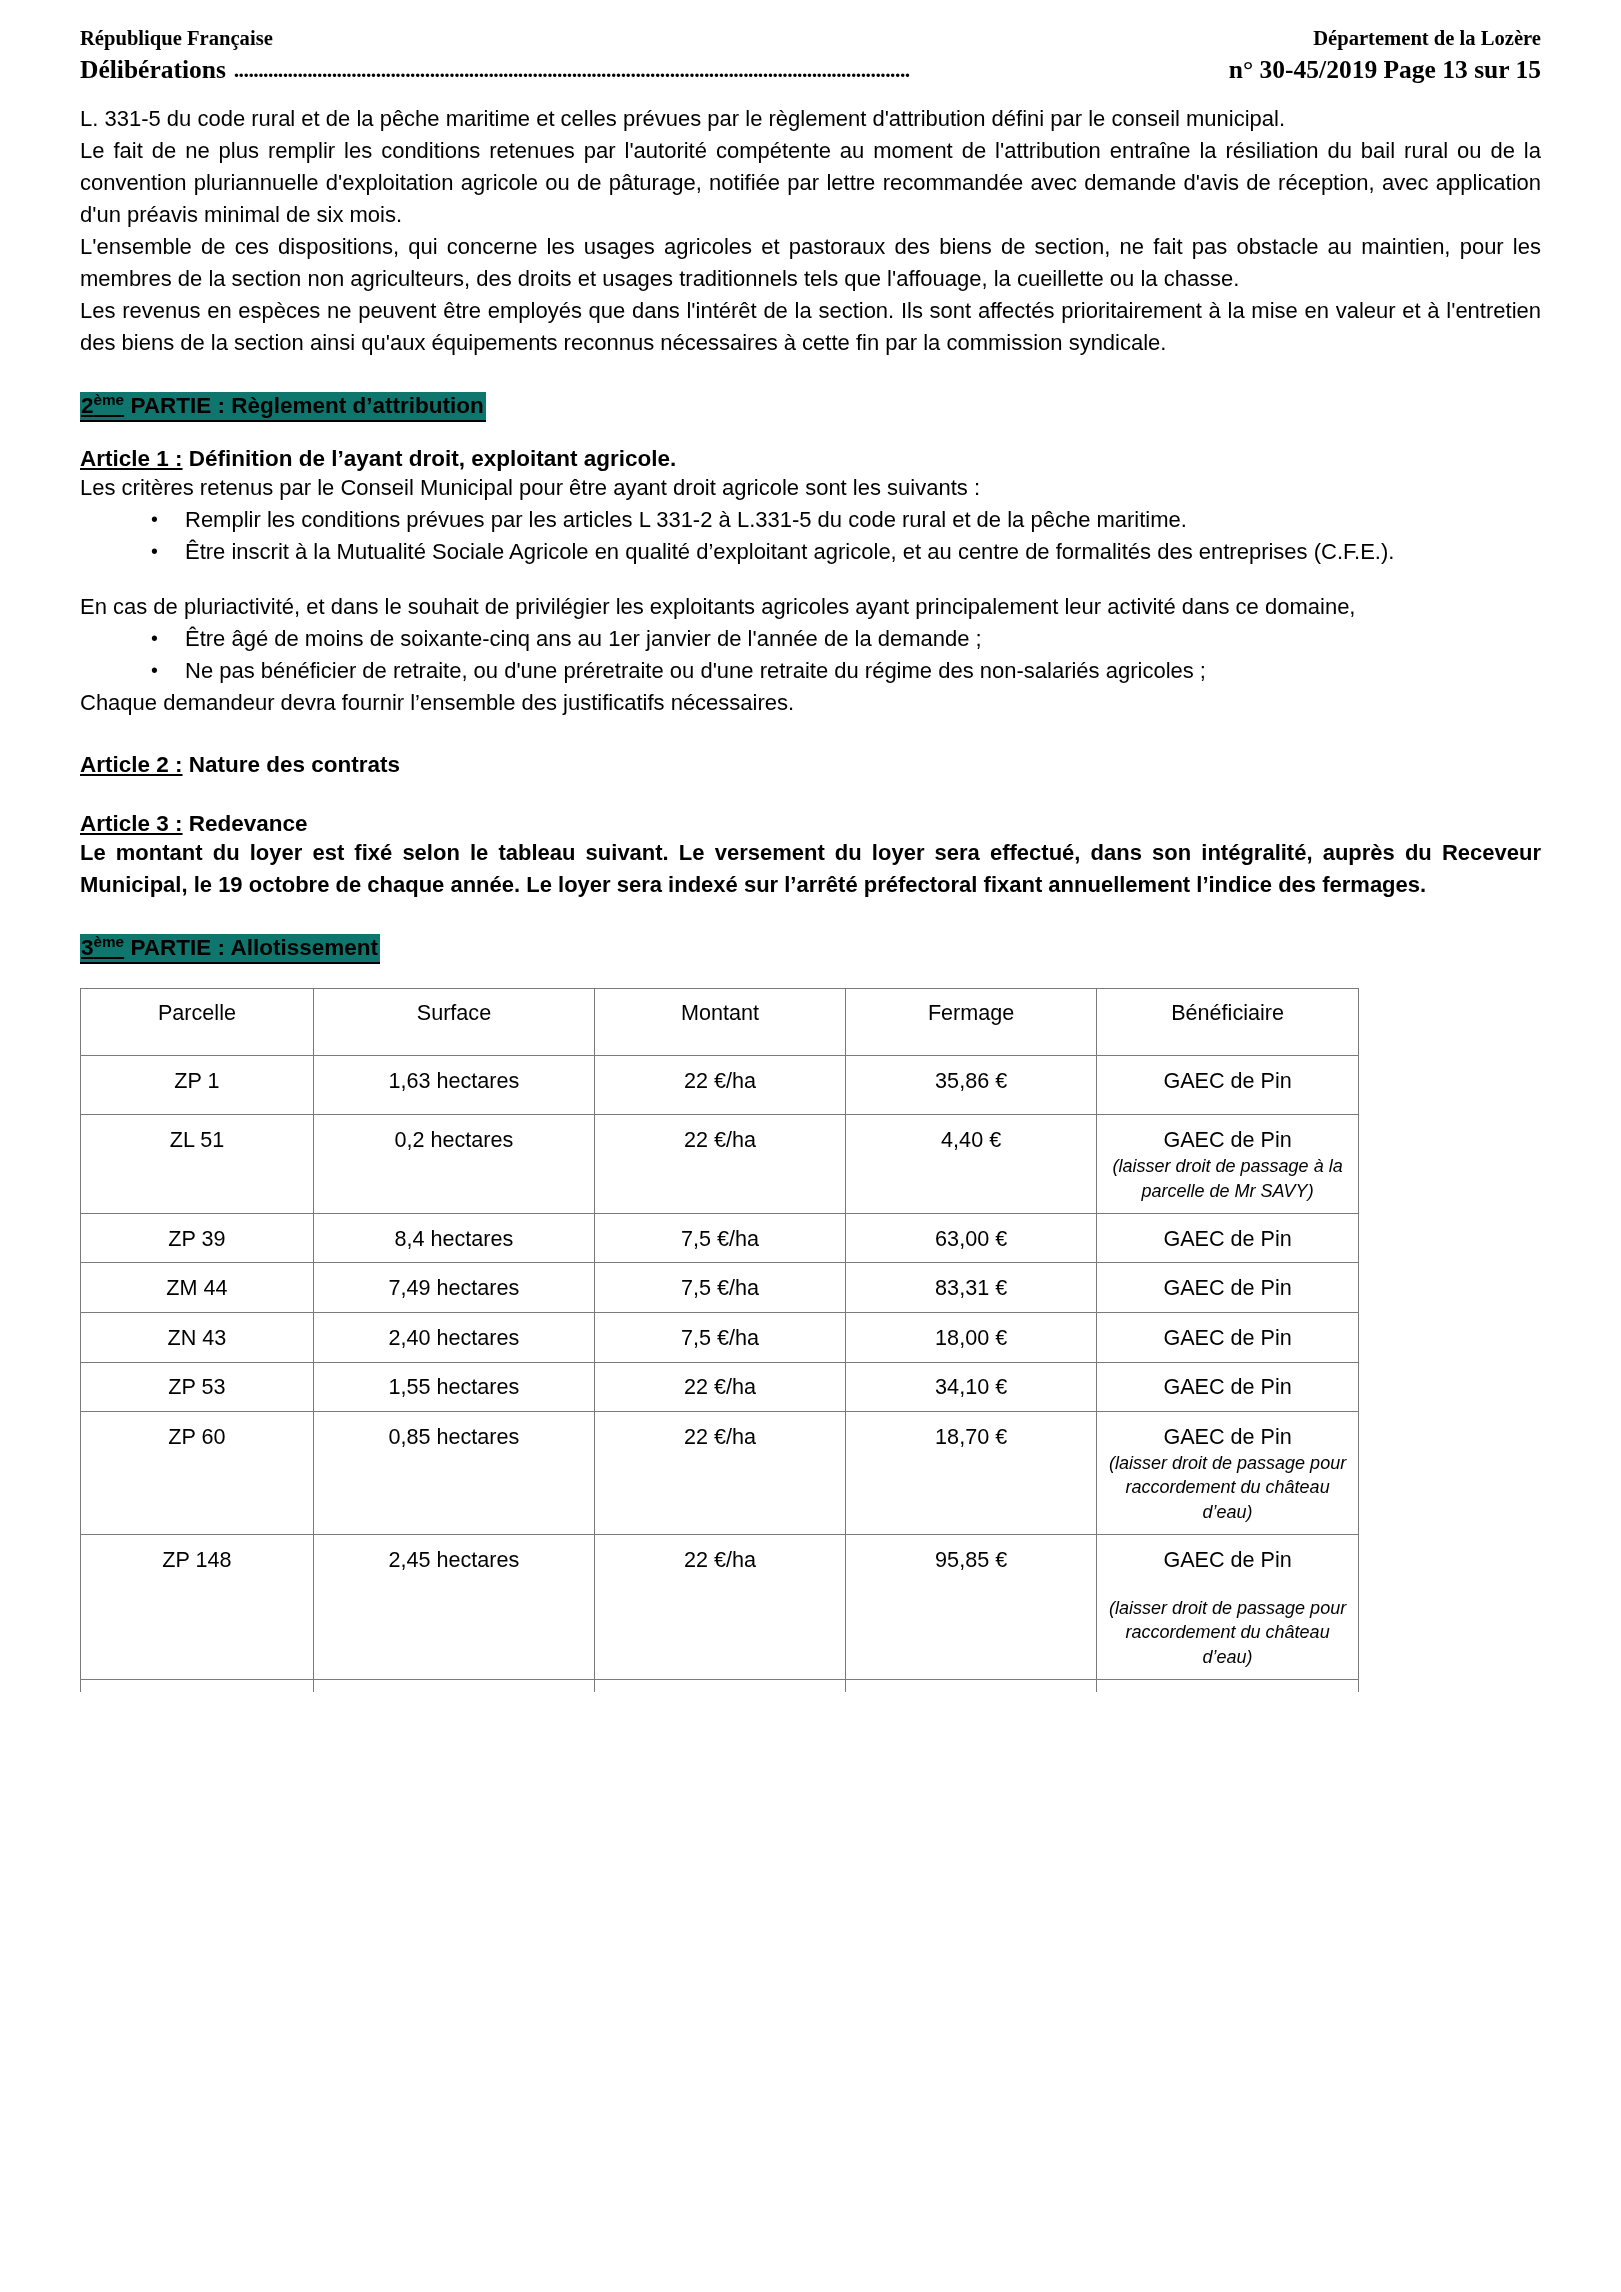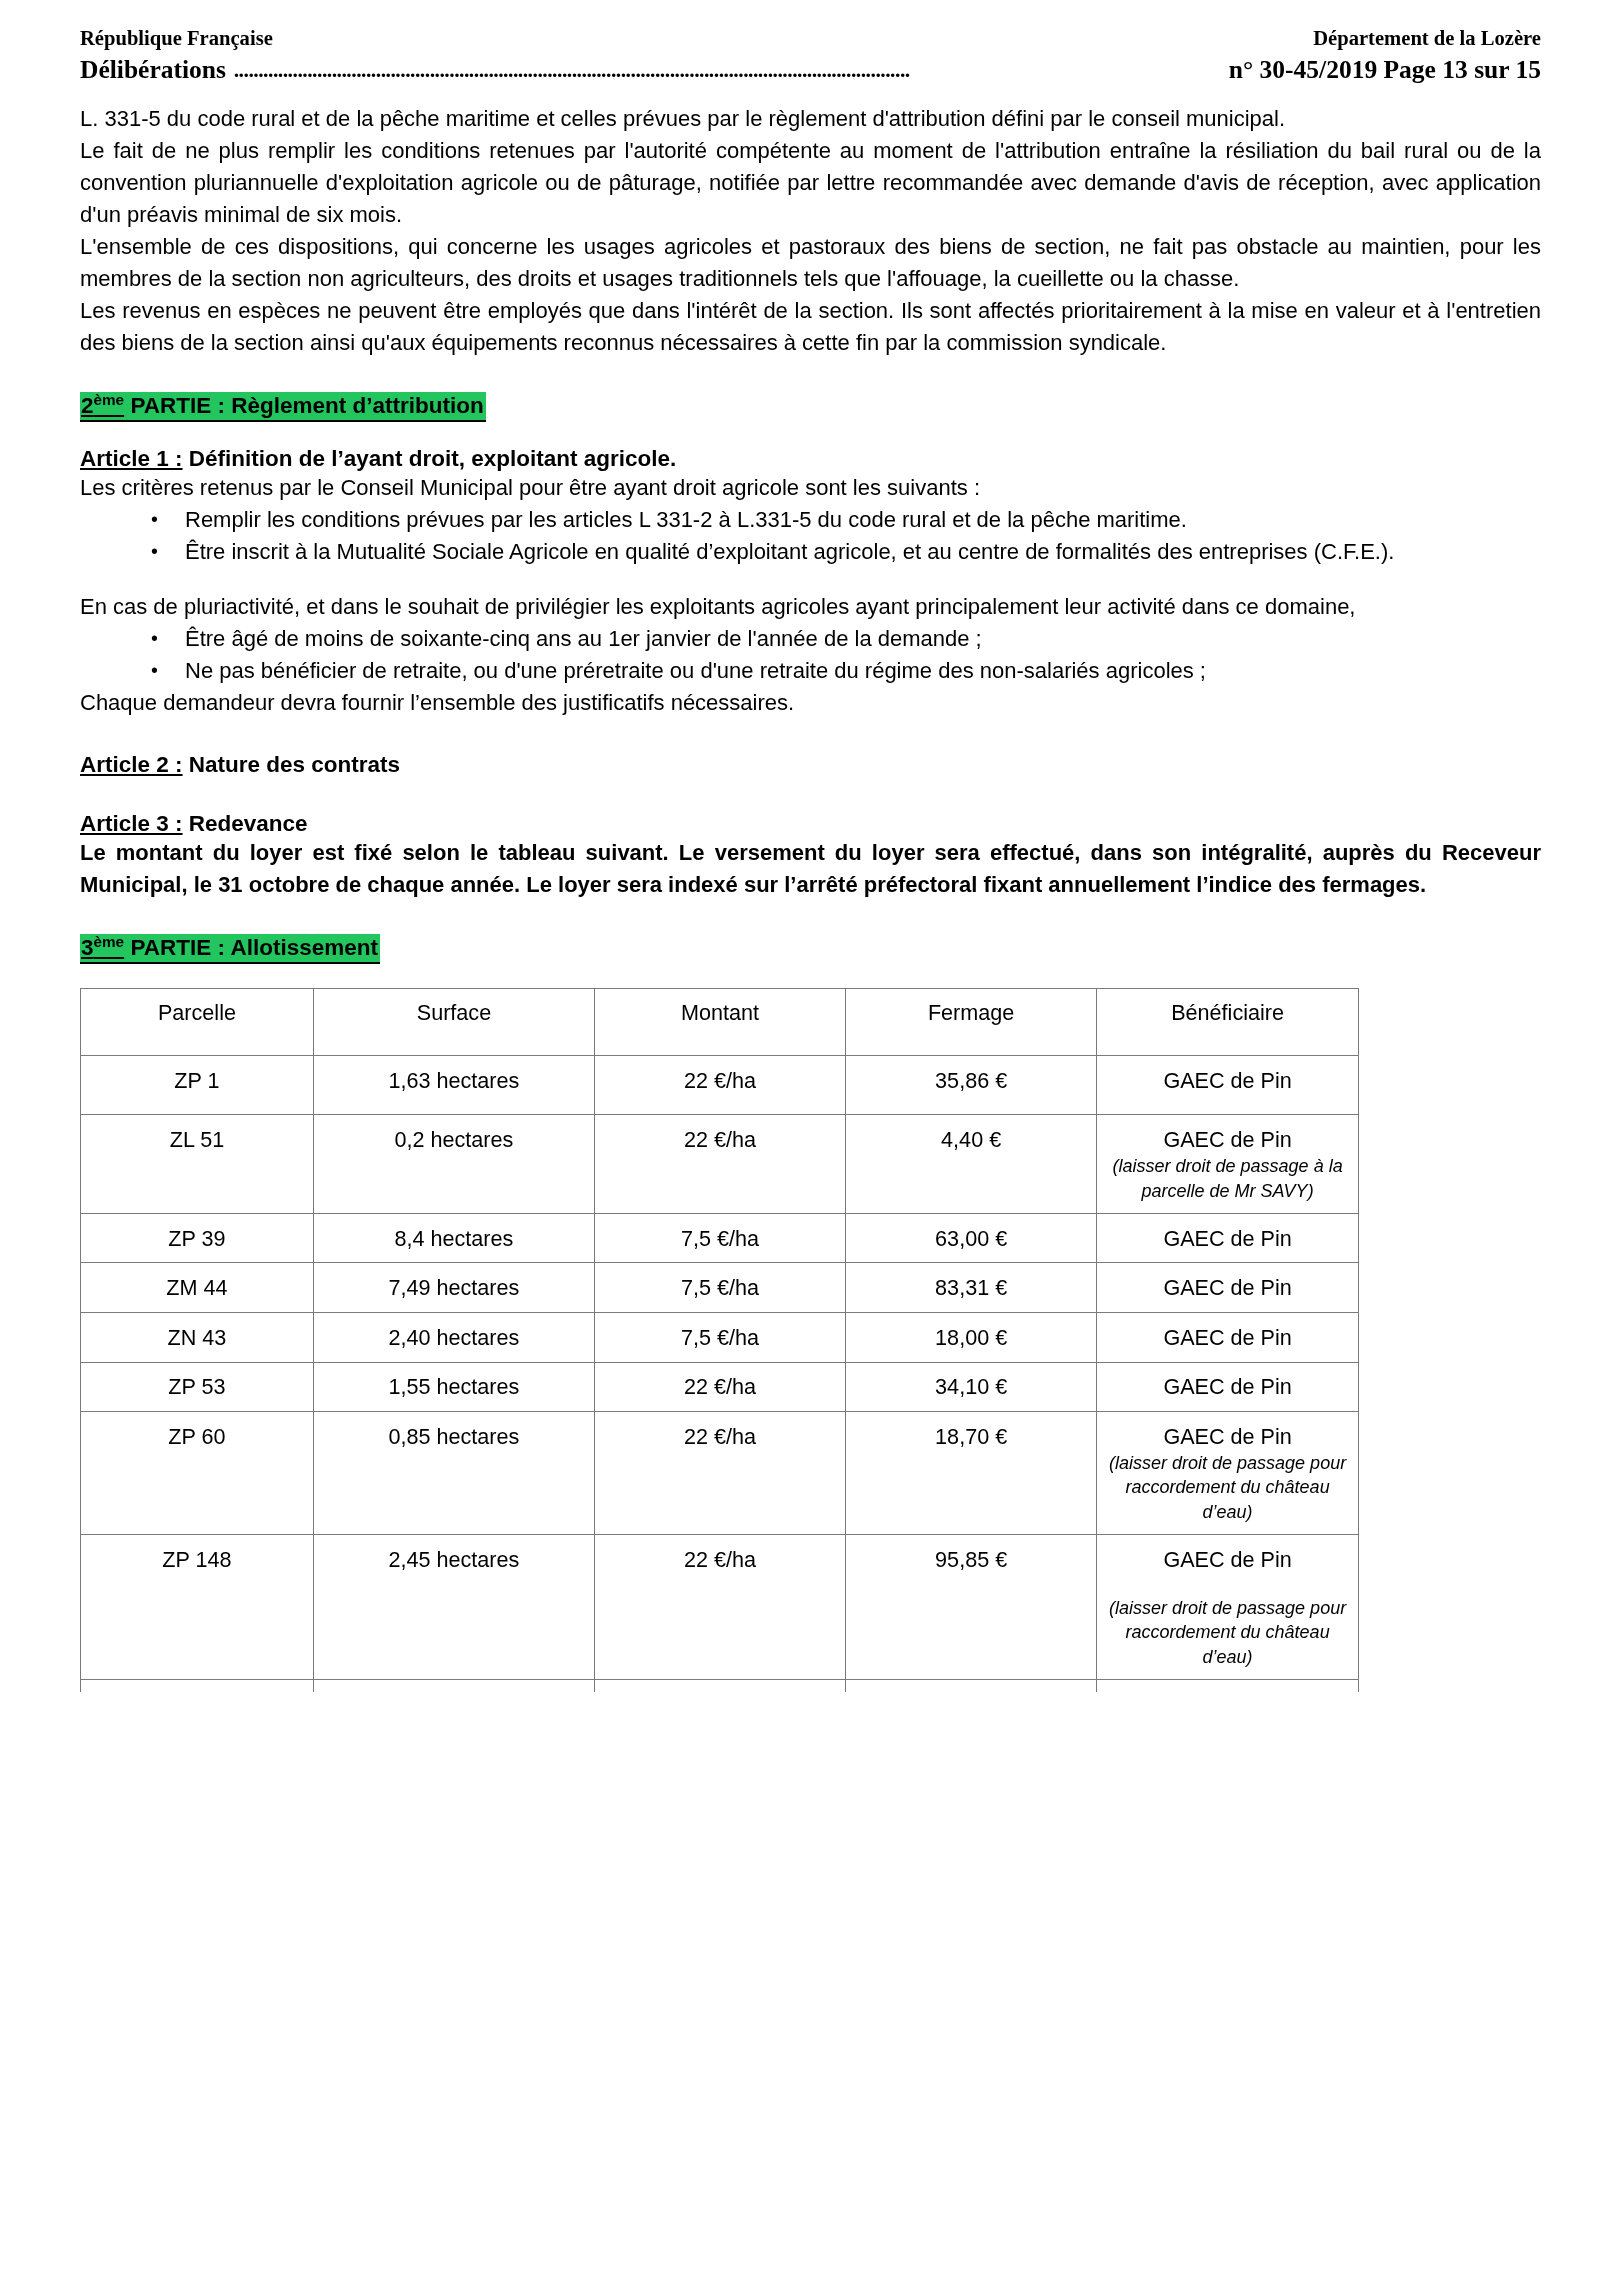--- a/index.html
+++ b/index.html
@@ -64,21 +64,21 @@
     margin: 0;
     text-align: justify;
   }
   p.nojust { text-align: left; }
 
   
   .section-head {
     display: inline-block;
     font-weight: bold;
     font-size: 22.5px;
-    background: #22c55e;
+    background: #0f766e;
     border-bottom: 2.9px solid #000;
     padding: 1px 2px 1px 1px;
     margin: 0;
   }
   .section-head .ord {
     text-decoration: underline;
   }
   .section-head sup {
     font-size: 0.68em;
     vertical-align: super;
@@ -235,21 +235,21 @@
 
   <div class="spacer-lg"></div>
 
   <p class="article-head"><span class="u">Article 2 :</span><span> Nature des contrats</span></p>
 
 
   <div class="spacer-lg"></div>
 
   <p class="article-head"><span class="u">Article 3 :</span><span> Redevance</span></p>
 
-  <p class="bold-block" style="margin:0">Le montant du loyer est fixé selon le tableau suivant. Le versement du loyer sera effectué, dans son intégralité, auprès du Receveur Municipal, le 31 octobre de chaque année. Le loyer sera indexé sur l’arrêté préfectoral fixant annuellement l’indice des fermages.</p>
+  <p class="bold-block" style="margin:0">Le montant du loyer est fixé selon le tableau suivant. Le versement du loyer sera effectué, dans son intégralité, auprès du Receveur Municipal, le 19 octobre de chaque année. Le loyer sera indexé sur l’arrêté préfectoral fixant annuellement l’indice des fermages.</p>
 
   <div class="spacer-lg"></div>
 
   <div>
     <span class="section-head"><span class="ord"><span>3</span><sup>ème</sup></span><span> PARTIE : Allotissement</span></span>
   </div>
 
   <div class="spacer-md"></div>
 
   <table class="allot">

